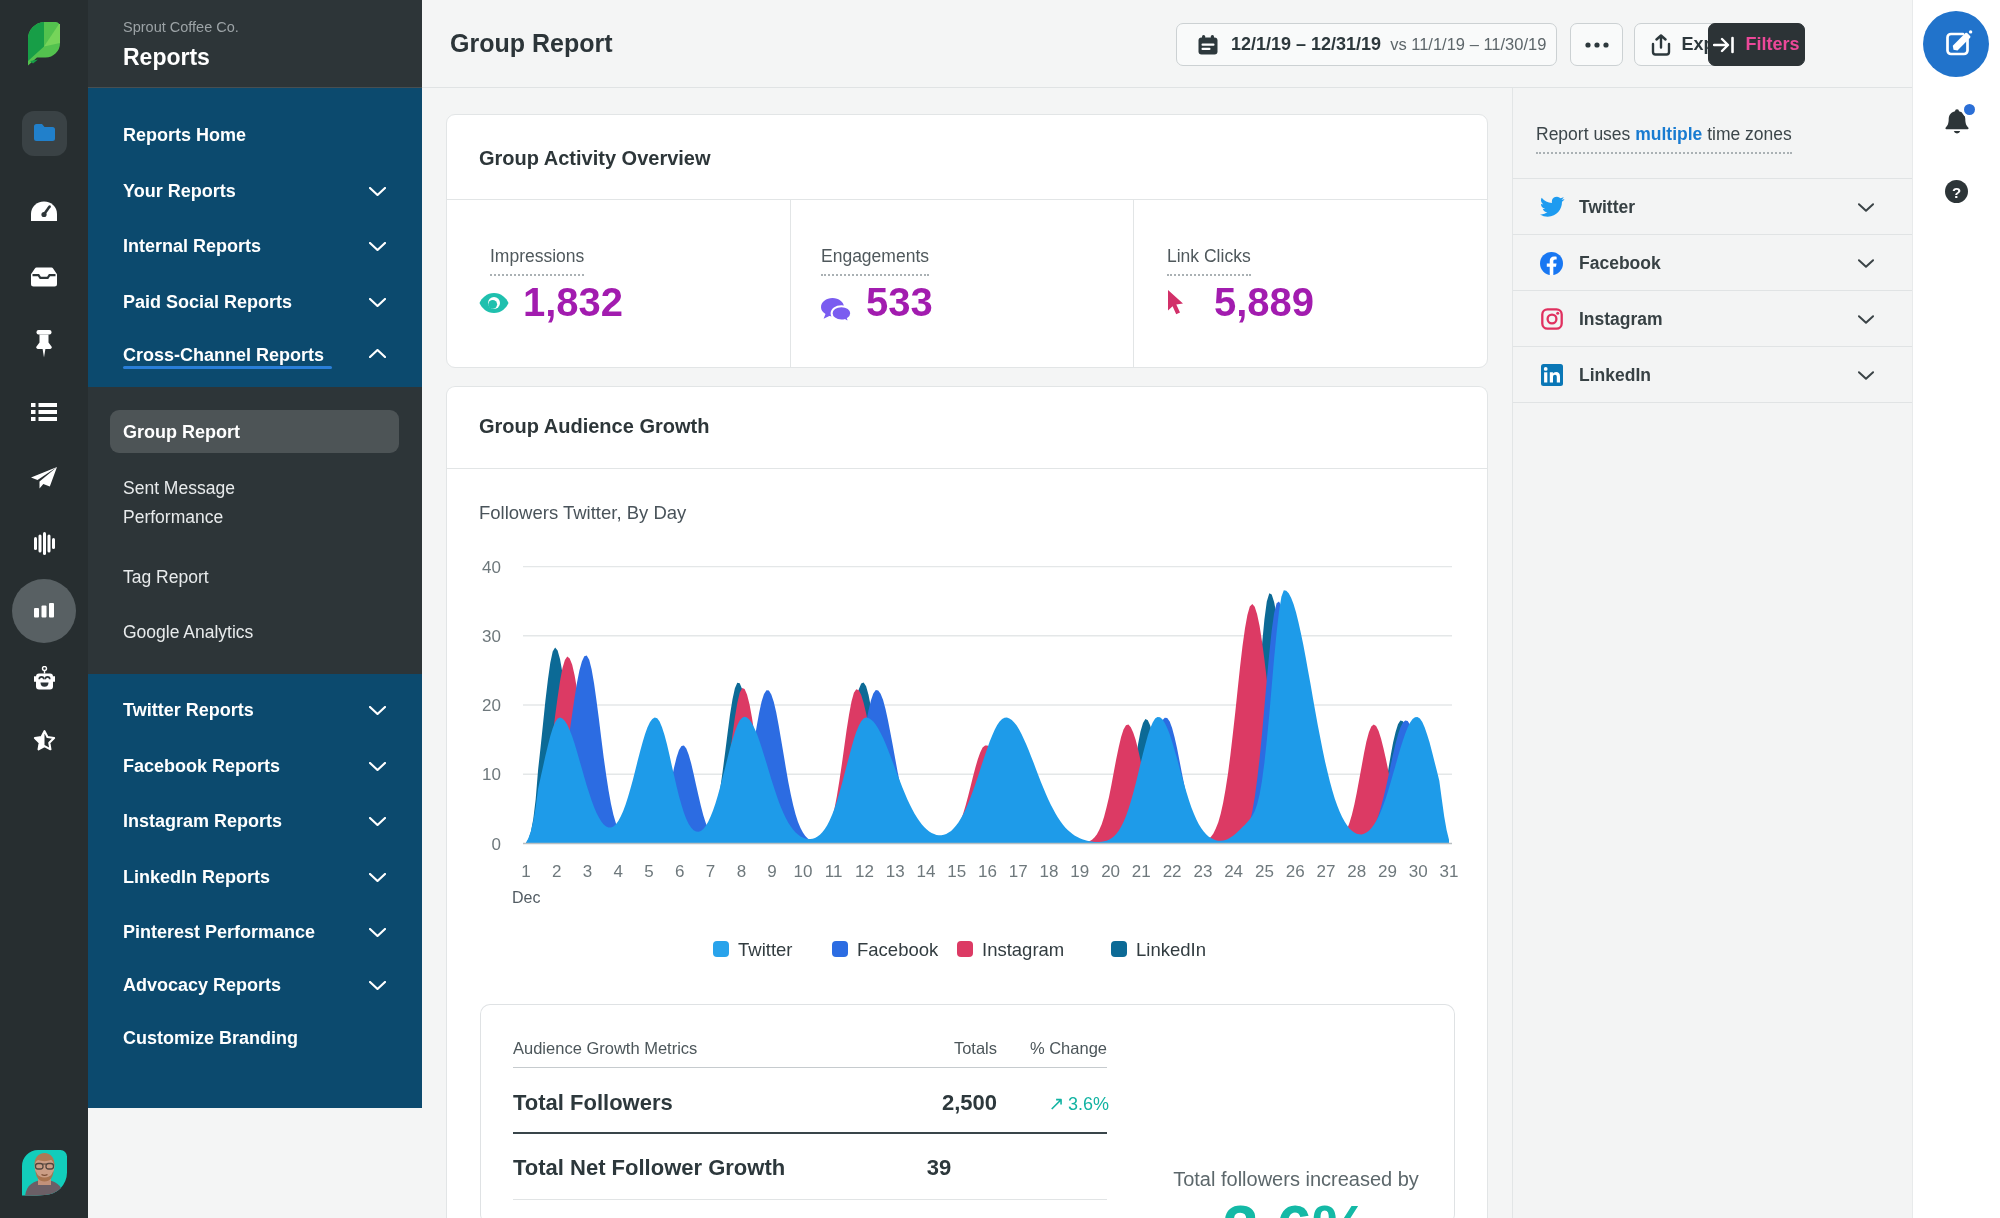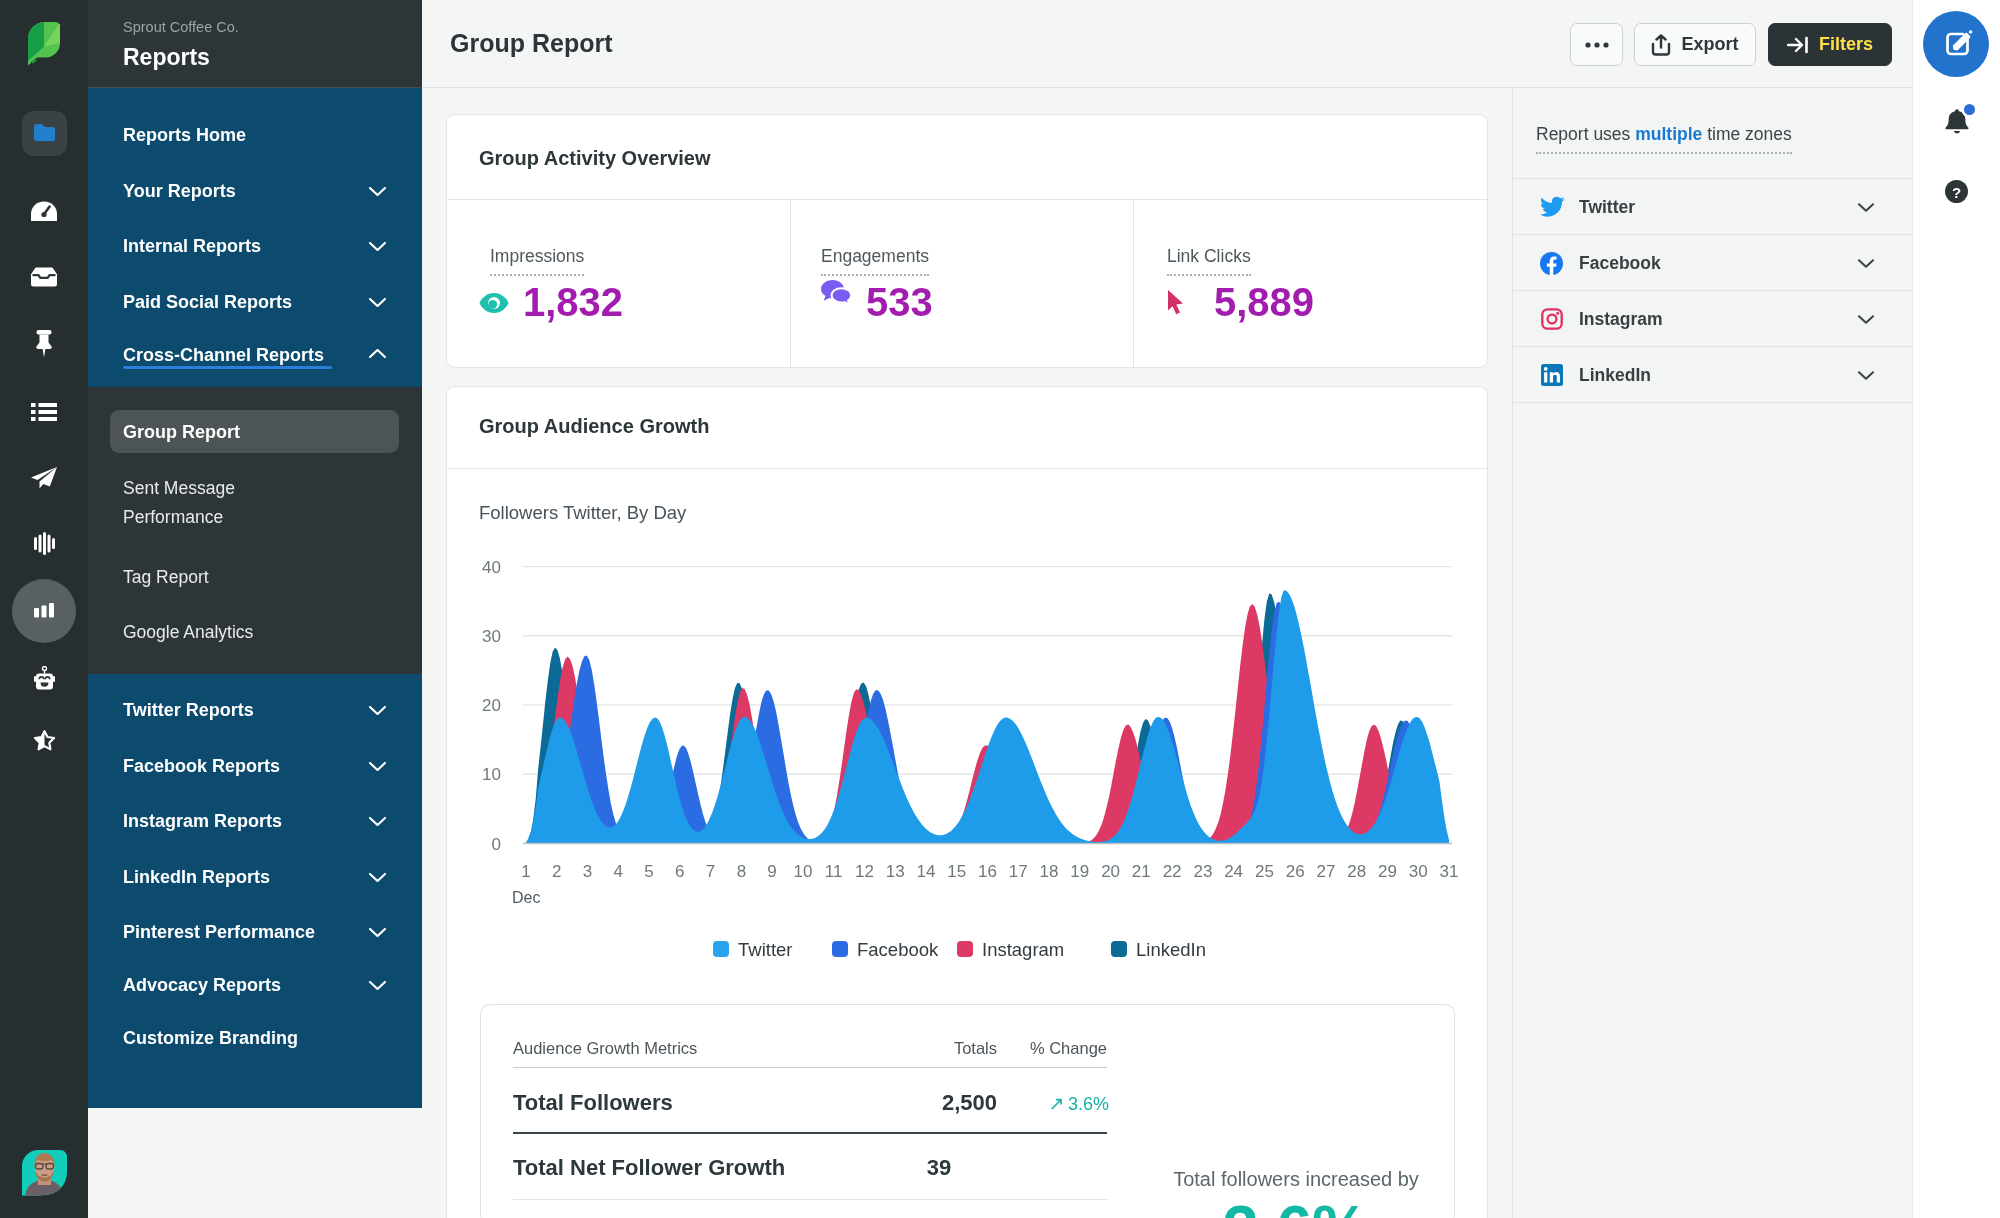--- a/index.html
+++ b/index.html
@@ -160,35 +160,46 @@
       <path d="M1 1 L8.5 8 L16 1" fill="none" stroke="#fff" stroke-width="2.2" stroke-linecap="round" stroke-linejoin="round"></path>
     </svg>
 <div class="navitem" style="top:975px">Advocacy Reports</div>
 <svg class="abs" style="left:281px;top:981px" width="17" height="9" viewBox="0 0 17 9">
       <path d="M1 1 L8.5 8 L16 1" fill="none" stroke="#fff" stroke-width="2.2" stroke-linecap="round" stroke-linejoin="round"></path>
     </svg>
 <div class="navitem" style="top:1028px">Customize Branding</div>
 </div>
 <div id="hdr" class="abs">
 <div class="abs" style="left:28px;top:29px;color:#2c3539;font-size:25px;font-weight:bold">Group Report</div>
+<div class="btn" style="left:754px;width:381px;justify-content:flex-start;padding-left:20px">
+<svg width="22" height="22" viewBox="0 0 22 22" style="margin-right:12px">
+<rect x="5" y="1" width="3.2" height="5" rx="1.5" fill="#2d383c"></rect>
+<rect x="13.8" y="1" width="3.2" height="5" rx="1.5" fill="#2d383c"></rect>
+<rect x="1.5" y="3.5" width="19" height="17" rx="3" fill="#2d383c"></rect>
+<rect x="4.5" y="9.5" width="13" height="2.2" rx="1" fill="#fff"></rect>
+<rect x="4.5" y="13.7" width="9" height="2.2" rx="1" fill="#fff"></rect>
+</svg>
+<span>12/1/19 – 12/31/19</span>
+      <span style="font-weight:normal;color:#5d666a;font-size:16.5px;margin-left:9px">vs 11/1/19 – 11/30/19</span>
+    </div>
 <div class="btn" style="left:1148px;width:53px">
       <svg width="24" height="6" viewBox="0 0 24 6">
         <circle cx="3" cy="3" r="2.6" fill="#2d383c"></circle>
         <circle cx="12" cy="3" r="2.6" fill="#2d383c"></circle>
         <circle cx="21" cy="3" r="2.6" fill="#2d383c"></circle>
       </svg>
     </div>
 <div class="btn" style="left:1212px;width:122px">
       <svg width="20" height="22" viewBox="0 0 20 22" style="margin-right:10px">
 <path d="M10 1.5 v12 M5.5 5.5 L10 1.5 L14.5 5.5" fill="none" stroke="#2d383c" stroke-width="2.4" stroke-linecap="round" stroke-linejoin="round"></path>
 <path d="M2 10 v8 a2.5 2.5 0 0 0 2.5 2.5 h11 a2.5 2.5 0 0 0 2.5 -2.5 v-8" fill="none" stroke="#2d383c" stroke-width="2.4" stroke-linecap="round"></path>
 </svg>
       <span>Export</span>
     </div>
-<div class="btn" style="left:1346px;width:124px;background:#2c3336;border-color:#2c3336;color:#fde047">
+<div class="btn" style="left:1286px;width:97px;background:#2c3336;border-color:#2c3336;color:#ec4899">
       <svg width="22" height="20" viewBox="0 0 22 20" style="margin-right:10px">
 <path d="M1 10 h13 M9 4 l6 6 l-6 6" fill="none" stroke="#fff" stroke-width="2.4" stroke-linecap="round" stroke-linejoin="round"></path>
 <path d="M19.5 3 v14" stroke="#fff" stroke-width="2.6" stroke-linecap="round"></path>
 </svg>
       <span>Filters</span>
     </div>
 </div>
 <div id="main" class="abs">
 <div class="card" style="top:25px;height:254px">
 <div class="cardhead" style="top:32px">Group Activity Overview</div>
@@ -198,21 +209,21 @@
 <div class="abs" style="left:43px;top:131px"><span class="mlabel">Impressions</span></div>
 <div class="abs" style="left:32px;top:165px;display:flex;align-items:center">
         <svg width="30" height="22" viewBox="0 0 30 22">
 <path d="M15 1 C22 1 27.5 6 29.5 11 C27.5 16 22 21 15 21 C8 21 2.5 16 0.5 11 C2.5 6 8 1 15 1 Z" fill="#1fc0ae"></path>
 <circle cx="15" cy="11" r="6" fill="#fff"></circle>
 <circle cx="13.7" cy="12.3" r="4.4" fill="#1fc0ae"></circle>
 </svg>
         <span class="mval" style="margin-left:14px">1,832</span>
       </div>
 <div class="abs" style="left:374px;top:131px"><span class="mlabel">Engagements</span></div>
-<div class="abs" style="left:374px;top:165px;display:flex;align-items:flex-start">
+<div class="abs" style="left:374px;top:165px;display:flex;align-items:flex-end">
         <svg width="31" height="27" viewBox="0 0 31 27">
 <path d="M11.5 0 C17.8 0 23 4.1 23 9.2 C23 14.3 17.8 18.4 11.5 18.4 C10.4 18.4 9.3 18.3 8.3 18 L2.6 20.8 L4.5 15.9 C1.7 14.2 0 11.9 0 9.2 C0 4.1 5.2 0 11.5 0 Z" fill="#7a5cf0"></path>
 <g stroke="#fff" stroke-width="2">
 <path d="M20.4 8.2 C25.9 8.2 30.2 11.3 30.2 15.3 C30.2 17.4 29 19.2 27 20.5 L28.4 24.9 L23.8 22.1 C22.8 22.4 21.6 22.5 20.4 22.5 C14.9 22.5 10.6 19.3 10.6 15.3 C10.6 11.3 14.9 8.2 20.4 8.2 Z" fill="#7a5cf0"></path>
 </g>
 </svg>
         <span class="mval" style="margin-left:14px">533</span>
       </div>
 <div class="abs" style="left:720px;top:131px"><span class="mlabel">Link Clicks</span></div>
 <div class="abs" style="left:720px;top:165px;display:flex;align-items:center">

